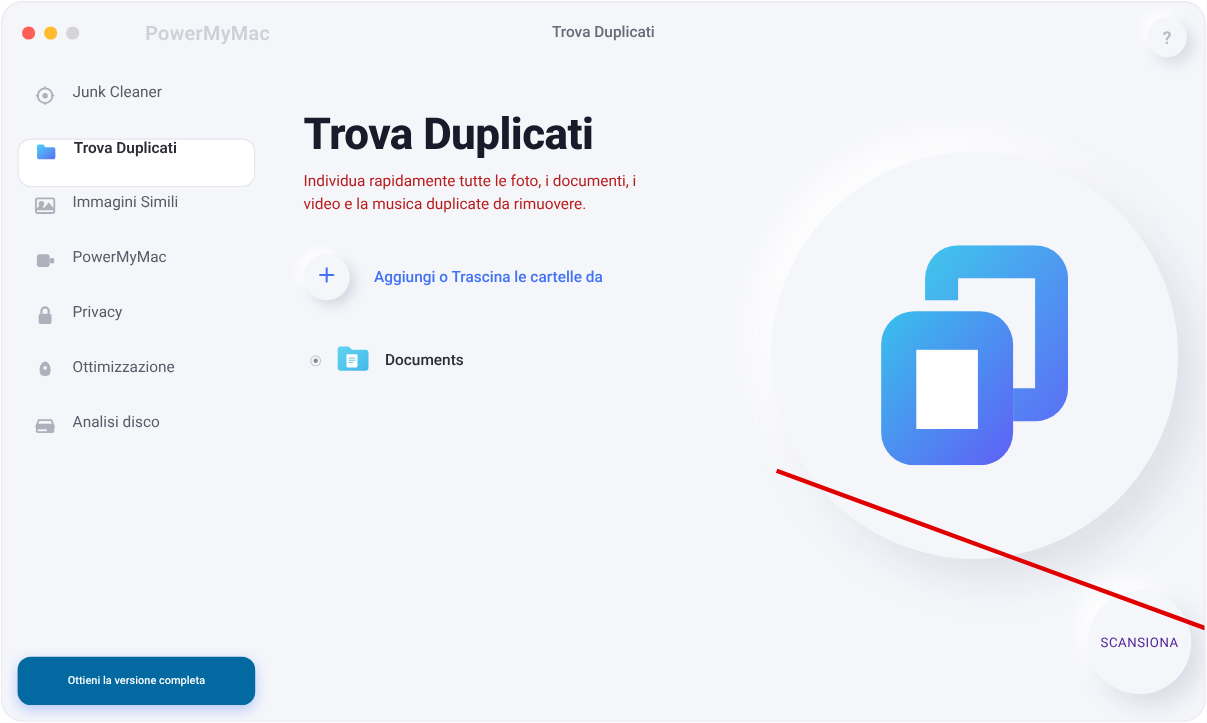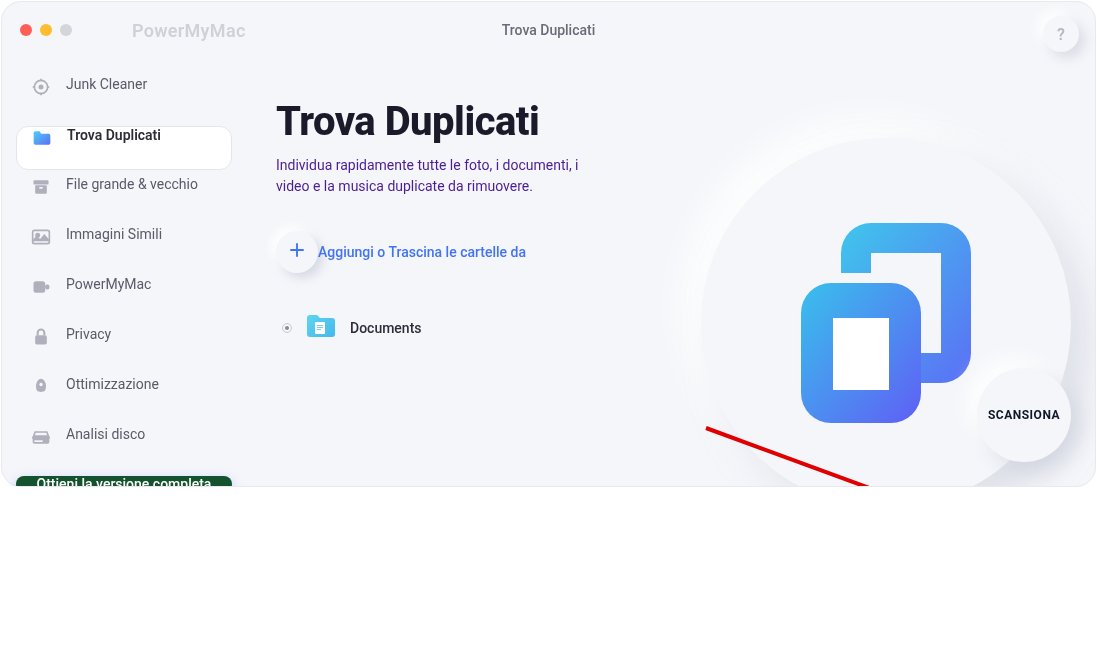--- a/index.html
+++ b/index.html
@@ -5,21 +5,21 @@
     * { margin: 0; padding: 0; box-sizing: border-box; }
     body {
       font-family: -apple-system, BlinkMacSystemFont, "Segoe UI", Roboto, sans-serif;
       background: #fff;
       width: 1097px;
       height: 657px;
       overflow: hidden;
     }
     .window {
       width: 1095px;
-      height: 486px;
+      height: 655px;
       margin: 1px;
       background: #f5f6fa;
       border-radius: 20px;
       border: 1px solid #e8e8ee;
       position: relative;
       display: flex;
       flex-direction: column;
     }
     .titlebar {
       height: 56px;
@@ -95,23 +95,23 @@
     .nav-icon {
       width: 22px; height: 22px;
       display: flex; align-items: center; justify-content: center;
       color: #b0b0bc;
       flex-shrink: 0;
     }
     .nav-item.active .nav-icon svg .folder-fill { fill: url(#folderGrad); }
     .cta {
       height: 44px;
       border-radius: 12px;
-      background: #14532d;
+      background: #0369a1;
       color: #fff;
-      font-size: 14px;
+      font-size: 10px;
       font-weight: 500;
       display: flex;
       align-items: center;
       justify-content: center;
       cursor: pointer;
       box-shadow: 0 4px 12px rgba(66,115,245,0.35);
     }
     .main {
       flex: 1;
       position: relative;
@@ -119,28 +119,29 @@
     }
     .heading {
       font-size: 40px;
       font-weight: 800;
       color: #1a1a2a;
       letter-spacing: -0.5px;
     }
     .subheading {
       margin-top: 10px;
       font-size: 14px;
-      color: #4c1d95;
+      color: #b91c1c;
       line-height: 1.5;
       max-width: 330px;
     }
     .add-row {
       margin-top: 34px;
       display: flex;
       align-items: center;
+      gap: 22px;
     }
     .plus-btn {
       width: 42px; height: 42px;
       border-radius: 50%;
       background: #f5f6fa;
       box-shadow: 5px 5px 10px rgba(180,185,200,0.45), -5px -5px 10px rgba(255,255,255,0.95);
       display: flex; align-items: center; justify-content: center;
       cursor: pointer;
     }
     .plus-btn svg { stroke: #4273f5; }
@@ -182,30 +183,30 @@
       right: 24px;
       top: 80px;
       width: 370px; height: 370px;
       border-radius: 50%;
       background: #f5f6fa;
       box-shadow: 18px 18px 36px rgba(180,185,200,0.35), -18px -18px 36px rgba(255,255,255,0.9);
       display: flex; align-items: center; justify-content: center;
     }
     .scan-btn {
       position: absolute;
-      right: 24px;
+      right: 12px;
       bottom: 24px;
       width: 94px; height: 94px;
       border-radius: 50%;
       background: #f5f6fa;
       box-shadow: 10px 10px 20px rgba(180,185,200,0.4), -10px -10px 20px rgba(255,255,255,0.95);
       display: flex; align-items: center; justify-content: center;
       font-size: 12px;
-      font-weight: 700;
-      color: #0f172a;
+      font-weight: 400;
+      color: #4c1d95;
       letter-spacing: 0.5px;
       cursor: pointer;
     }
     .arrow {
       position: absolute;
       pointer-events: none;
     }
   </style>
 </head>
 <body>
@@ -263,30 +264,20 @@
         <div class="nav-item active">
           <span class="nav-icon">
             <svg width="20" height="18" viewBox="0 0 24 20">
               <path class="folder-fill" d="M2 4a2 2 0 012-2h5l2 3h9a2 2 0 012 2v9a2 2 0 01-2 2H4a2 2 0 01-2-2V4z"></path>
             </svg>
           </span>
           <span>Trova Duplicati</span>
         </div>
 
 
-        <div class="nav-item">
-          <span class="nav-icon">
-            <svg width="20" height="20" viewBox="0 0 24 24" fill="currentColor">
-              <rect x="3" y="4" width="18" height="5" rx="1"></rect>
-              <rect x="5" y="10" width="14" height="10" rx="1"></rect>
-              <rect x="10" y="12" width="4" height="2" fill="#f5f6fa"></rect>
-            </svg>
-          </span>
-          <span>File grande &amp; vecchio</span>
-        </div>
 
         <div class="nav-item">
           <span class="nav-icon">
             <svg width="20" height="18" viewBox="0 0 24 20" fill="none" stroke="currentColor" stroke-width="2">
               <rect x="2" y="2" width="20" height="16" rx="2"></rect>
               <circle cx="8" cy="8" r="2" fill="currentColor"></circle>
               <path d="M2 15l5-5 4 4 5-6 6 7" fill="currentColor"></path>
             </svg>
           </span>
           <span>Immagini Simili</span>

